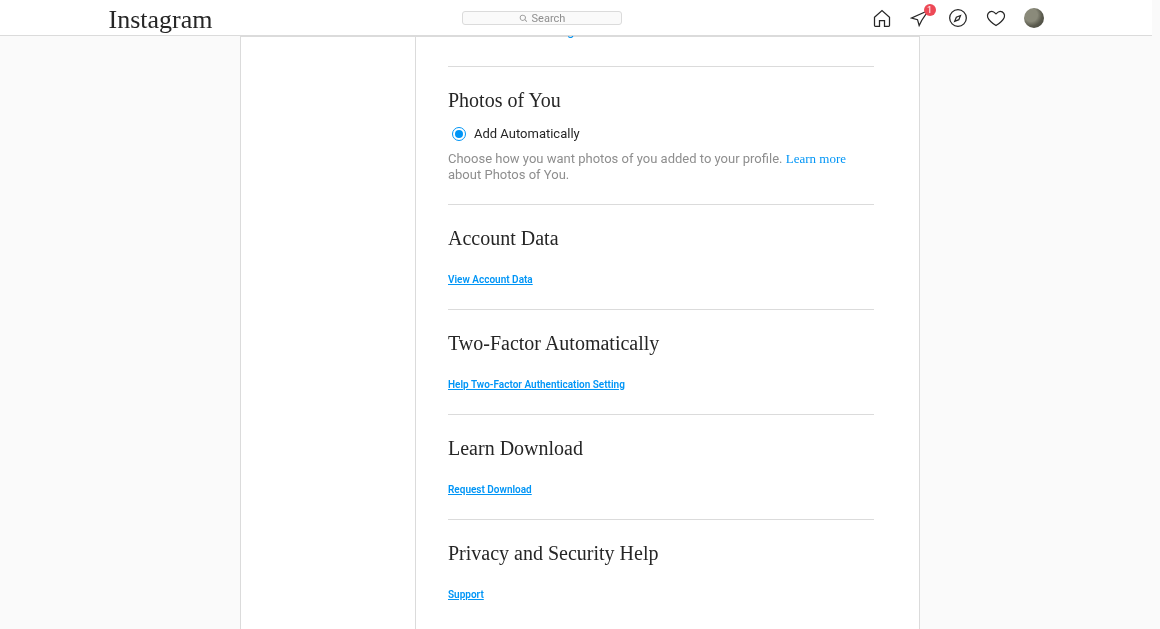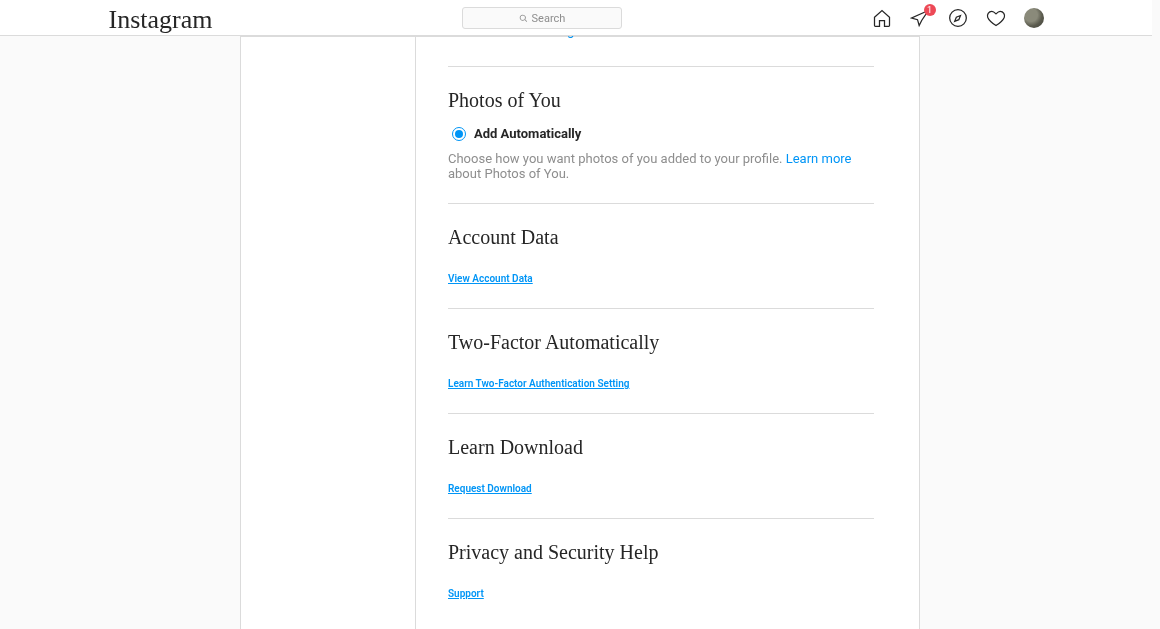--- a/index.html
+++ b/index.html
@@ -29,21 +29,21 @@
   .brand {
     font-family: "Brush Script MT", cursive;
     font-size: 26px;
     font-weight: 500;
     color: #262626;
     letter-spacing: 0px;
     margin-top: 4px;
   }
   .search-wrap {
     width: 160px;
-    height: 22px;
+    height: 14px;
     background: #fafafa;
     border: 1px solid #dbdbdb;
     border-radius: 3px;
     display: flex;
     align-items: center;
     justify-content: center;
     color: #8e8e8e;
     font-size: 11px;
   }
   .search-wrap svg { width: 9px; height: 9px; margin-right: 4px; fill: #8e8e8e; }
@@ -107,21 +107,21 @@
     color: #262626;
     margin: 22px 0 14px 0;
     font-family: Liberation Serif, serif;
   }
   .radio-row {
     display: flex;
     align-items: center;
     gap: 8px;
     margin: 0 0 6px 4px;
     font-size: 13px;
-    font-weight: 700;
+    font-weight: 400;
   }
   .radio {
     width: 14px; height: 14px;
     border: 1.5px solid #8e8e8e;
     border-radius: 50%;
     position: relative;
   }
   .radio.checked {
     border-color: #0095f6;
   }
@@ -130,21 +130,21 @@
     position:absolute;
     top: 2px; left: 2px; right:2px; bottom:2px;
     background:#0095f6;
     border-radius:50%;
   }
   .help-text {
     font-size: 13px;
     color: #8e8e8e;
     margin: 10px 0 0 0;
   }
-  .help-text a { color: #0095f6; text-decoration: none; }
+  .help-text a { color: #0095f6; text-decoration: none; font-family: Liberation Serif, serif; }
   .link-action {
     color: #0095f6;
     font-size: 10px;
     font-weight: 600;
     margin-top: 10px;
     display:inline-block;
   }
 </style>
 </head>
 <body>
@@ -210,21 +210,21 @@
       <hr class="section-divider">
 
       
       <h2 class="section-title">Account Data</h2>
       <a href="#" class="link-action">View Account Data</a>
 
       <hr class="section-divider">
 
       
       <h2 class="section-title">Two-Factor Automatically</h2>
-      <a href="#" class="link-action">Learn Two-Factor Authentication Setting</a>
+      <a href="#" class="link-action">Help Two-Factor Authentication Setting</a>
 
       <hr class="section-divider">
 
       
       <h2 class="section-title">Learn Download</h2>
       <a href="#" class="link-action">Request Download</a>
 
       <hr class="section-divider">
 
       

